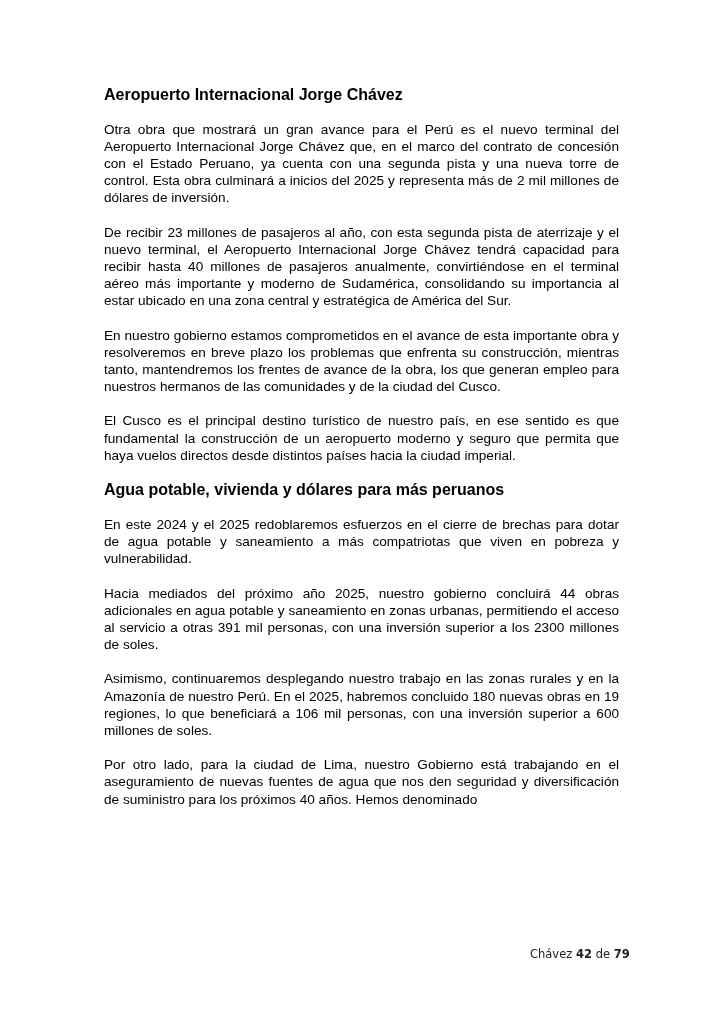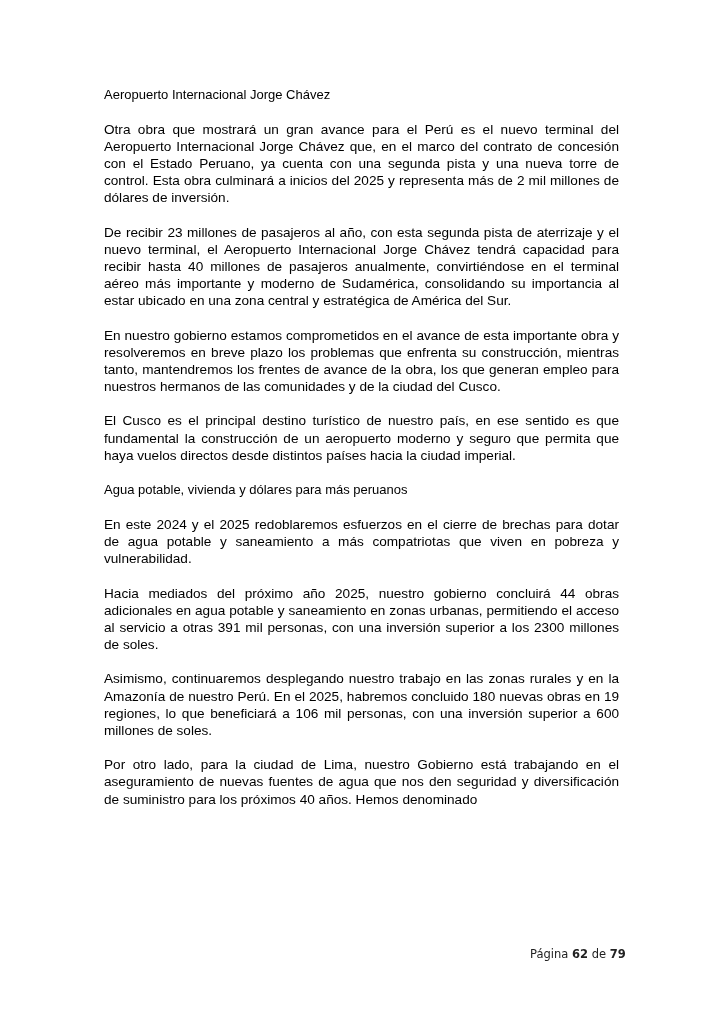--- a/index.html
+++ b/index.html
@@ -21,23 +21,23 @@
       top: 86px;
       width: 515px;
     }
     .para {
       font-size: 13.6px;
       line-height: 17.1px;
       text-align: justify;
       margin: 0 0 17.5px 0;
     }
     .heading {
-      font-size: 13px;
+      font-size: 16px;
       line-height: 17.1px;
-      font-weight: normal;
+      font-weight: bold;
       margin: 0 0 17.5px 0;
     }
     .footer {
       position: absolute;
       left: 530px;
       top: 947px;
       font-family: "DejaVu Sans", sans-serif;
       font-size: 11.5px;
       color: #222222;
     }
@@ -53,17 +53,17 @@
   <p class="para">En nuestro gobierno estamos comprometidos en el avance de esta importante obra y resolveremos en breve plazo los problemas que enfrenta su construcción, mientras tanto, mantendremos los frentes de avance de la obra, los que generan empleo para nuestros hermanos de las comunidades y de la ciudad del Cusco.</p>
   <p class="para">El Cusco es el principal destino turístico de nuestro país, en ese sentido es que fundamental la construcción de un aeropuerto moderno y seguro que permita que haya vuelos directos desde distintos países hacia la ciudad imperial.</p>
   <p class="heading">Agua potable, vivienda y dólares para más peruanos</p>
   <p class="para">En este 2024 y el 2025 redoblaremos esfuerzos en el cierre de brechas para dotar de agua potable y saneamiento a más compatriotas que viven en pobreza y vulnerabilidad.</p>
   <p class="para">Hacia mediados del próximo año 2025, nuestro gobierno concluirá 44 obras adicionales en agua potable y saneamiento en zonas urbanas, permitiendo el acceso al servicio a otras 391 mil personas, con una inversión superior a los 2300 millones de soles.</p>
   <p class="para">Asimismo, continuaremos desplegando nuestro trabajo en las zonas rurales y en la Amazonía de nuestro Perú. En el 2025, habremos concluido 180 nuevas obras en 19 regiones, lo que beneficiará a 106 mil personas, con una inversión superior a 600 millones de soles.</p>
   <p class="para">Por otro lado, para la ciudad de Lima, nuestro Gobierno está trabajando en el aseguramiento de nuevas fuentes de agua que nos den seguridad y diversificación de suministro para los próximos 40 años. Hemos denominado</p>
 </div>
 
 <div class="footer">
-  <span>Página</span>
-  <b>62</b>
+  <span>Chávez</span>
+  <b>42</b>
   <span>de</span>
   <b>79</b>
 </div>
 
 </body></html>

